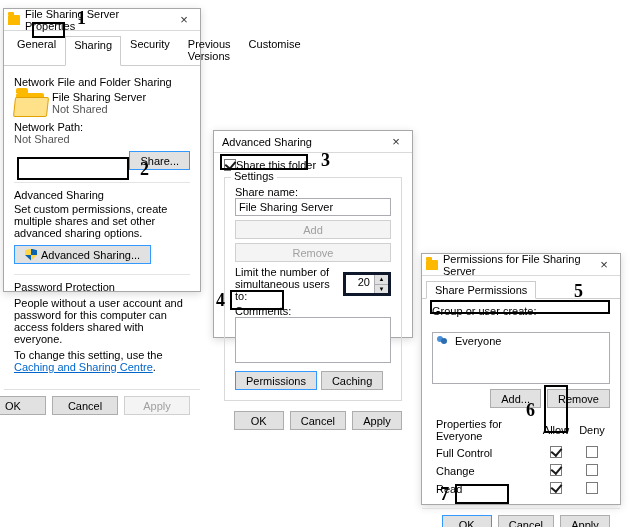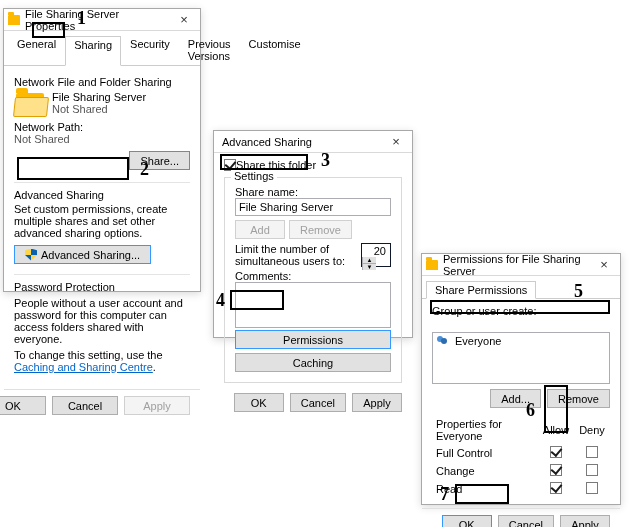--- a/index.html
+++ b/index.html
@@ -24,21 +24,21 @@
   .btn { display:inline-flex; align-items:center; justify-content:center; min-width:66px; height:19px; padding:0 10px; background:#e1e1e1; border:1px solid #adadad; font-size:11px; cursor:default; }
   .btn.small { min-width:50px; }
   .btn.disabled { color:#a0a0a0; border-color:#d0d0d0; background:#f4f4f4; }
   .btnrow { display:flex; gap:6px; justify-content:flex-end; padding:6px 10px; }
   .link { color:#0066cc; text-decoration:underline; }
   .shield { width:12px; height:12px; display:inline-block; margin-right:4px; position:relative; }
   .shield::before{content:"";position:absolute;inset:0;background:conic-gradient(#0a64ad 0 25%, #ffd54a 25% 50%, #0a64ad 50% 75%, #ffd54a 75% 100%);clip-path:polygon(50% 0,100% 15%,100% 55%,50% 100%,0 55%,0 15%);}
   .adv-settings { border:1px solid #d9d9d9; padding:8px 10px 10px 10px; margin:6px 10px 4px 10px; position:relative; }
   .adv-settings .legend { position:absolute; top:-8px; left:6px; background:#fff; padding:0 3px; }
   .textin { width:100%; height:18px; border:1px solid #abadb3; padding:1px 3px; font-size:11px; background:#fff; }
-  .spin { display:inline-flex; border:1px solid #0f172a; height:24px;flex-direction:column; }
+  .spin { display:inline-flex; border:3px solid #0f172a; height:24px; }
   .spin .num { width:28px; text-align:right; padding:1px 4px 0 0; background:#fff; font-size:11px; }
   .spin .arrows { width:14px; display:flex; flex-direction:column; }
   .spin .arrows div { flex:1; background:#e1e1e1; border-left:1px solid #abadb3; display:flex;align-items:center;justify-content:center;font-size:6px;line-height:1;}
   .spin .arrows div:first-child{border-bottom:1px solid #abadb3;}
   .textarea { width:100%; height:46px; border:1px solid #abadb3; background:#fff; resize:none; font-size:11px; }
   .listbox { border:1px solid #abadb3; background:#fff; }
   .list-row { display:flex; align-items:center; padding:2px 4px; gap:4px; }
   .ppl-ico { width:14px; height:10px; position:relative; }
   .ppl-ico::before{content:"";position:absolute;left:0;top:0;width:6px;height:6px;border-radius:50%;background:#4a90d9;}
   .ppl-ico::after{content:"";position:absolute;left:4px;top:2px;width:6px;height:6px;border-radius:50%;background:#2c6cb0;}
@@ -125,37 +125,37 @@
   <div style="padding:6px 10px 0 10px;">
     <label style="display:flex;align-items:center;">
       <span class="chk on"></span>
       <span>Share this folder</span>
     </label>
   </div>
   <div class="adv-settings">
     <span class="legend">Settings</span>
     <div>Share name:</div>
     <input class="textin" value="File Sharing Server" style="">
-    <div style="margin:4px 0;display:flex;gap:4px;">
+    <div style="margin:4px 0;display:flex;gap:4px;flex-direction:column;">
       <span class="btn small disabled">Add</span>
       <span class="btn small disabled">Remove</span>
     </div>
     <div style="display:flex;align-items:center;gap:6px;margin:3px 0;">
       <span style="flex:1;">Limit the number of simultaneous users to:</span>
       <span class="spin">
         <span class="num">20</span>
         <span class="arrows">
             <div>▲</div>
             <div>▼</div>
           </span>
       </span>
     </div>
     <div>Comments:</div>
     <textarea class="textarea" style=""></textarea>
-    <div style="display:flex;gap:4px;flex-direction:column;">
+    <div style="margin-top:6px;display:flex;gap:4px;">
       <span class="btn small" style="border-color:#3399ff;">Permissions</span>
       <span class="btn small">Caching</span>
     </div>
   </div>
   <div class="btnrow">
     <span class="btn small">OK</span>
     <span class="btn small">Cancel</span>
     <span class="btn small">Apply</span>
   </div>
 </div>

